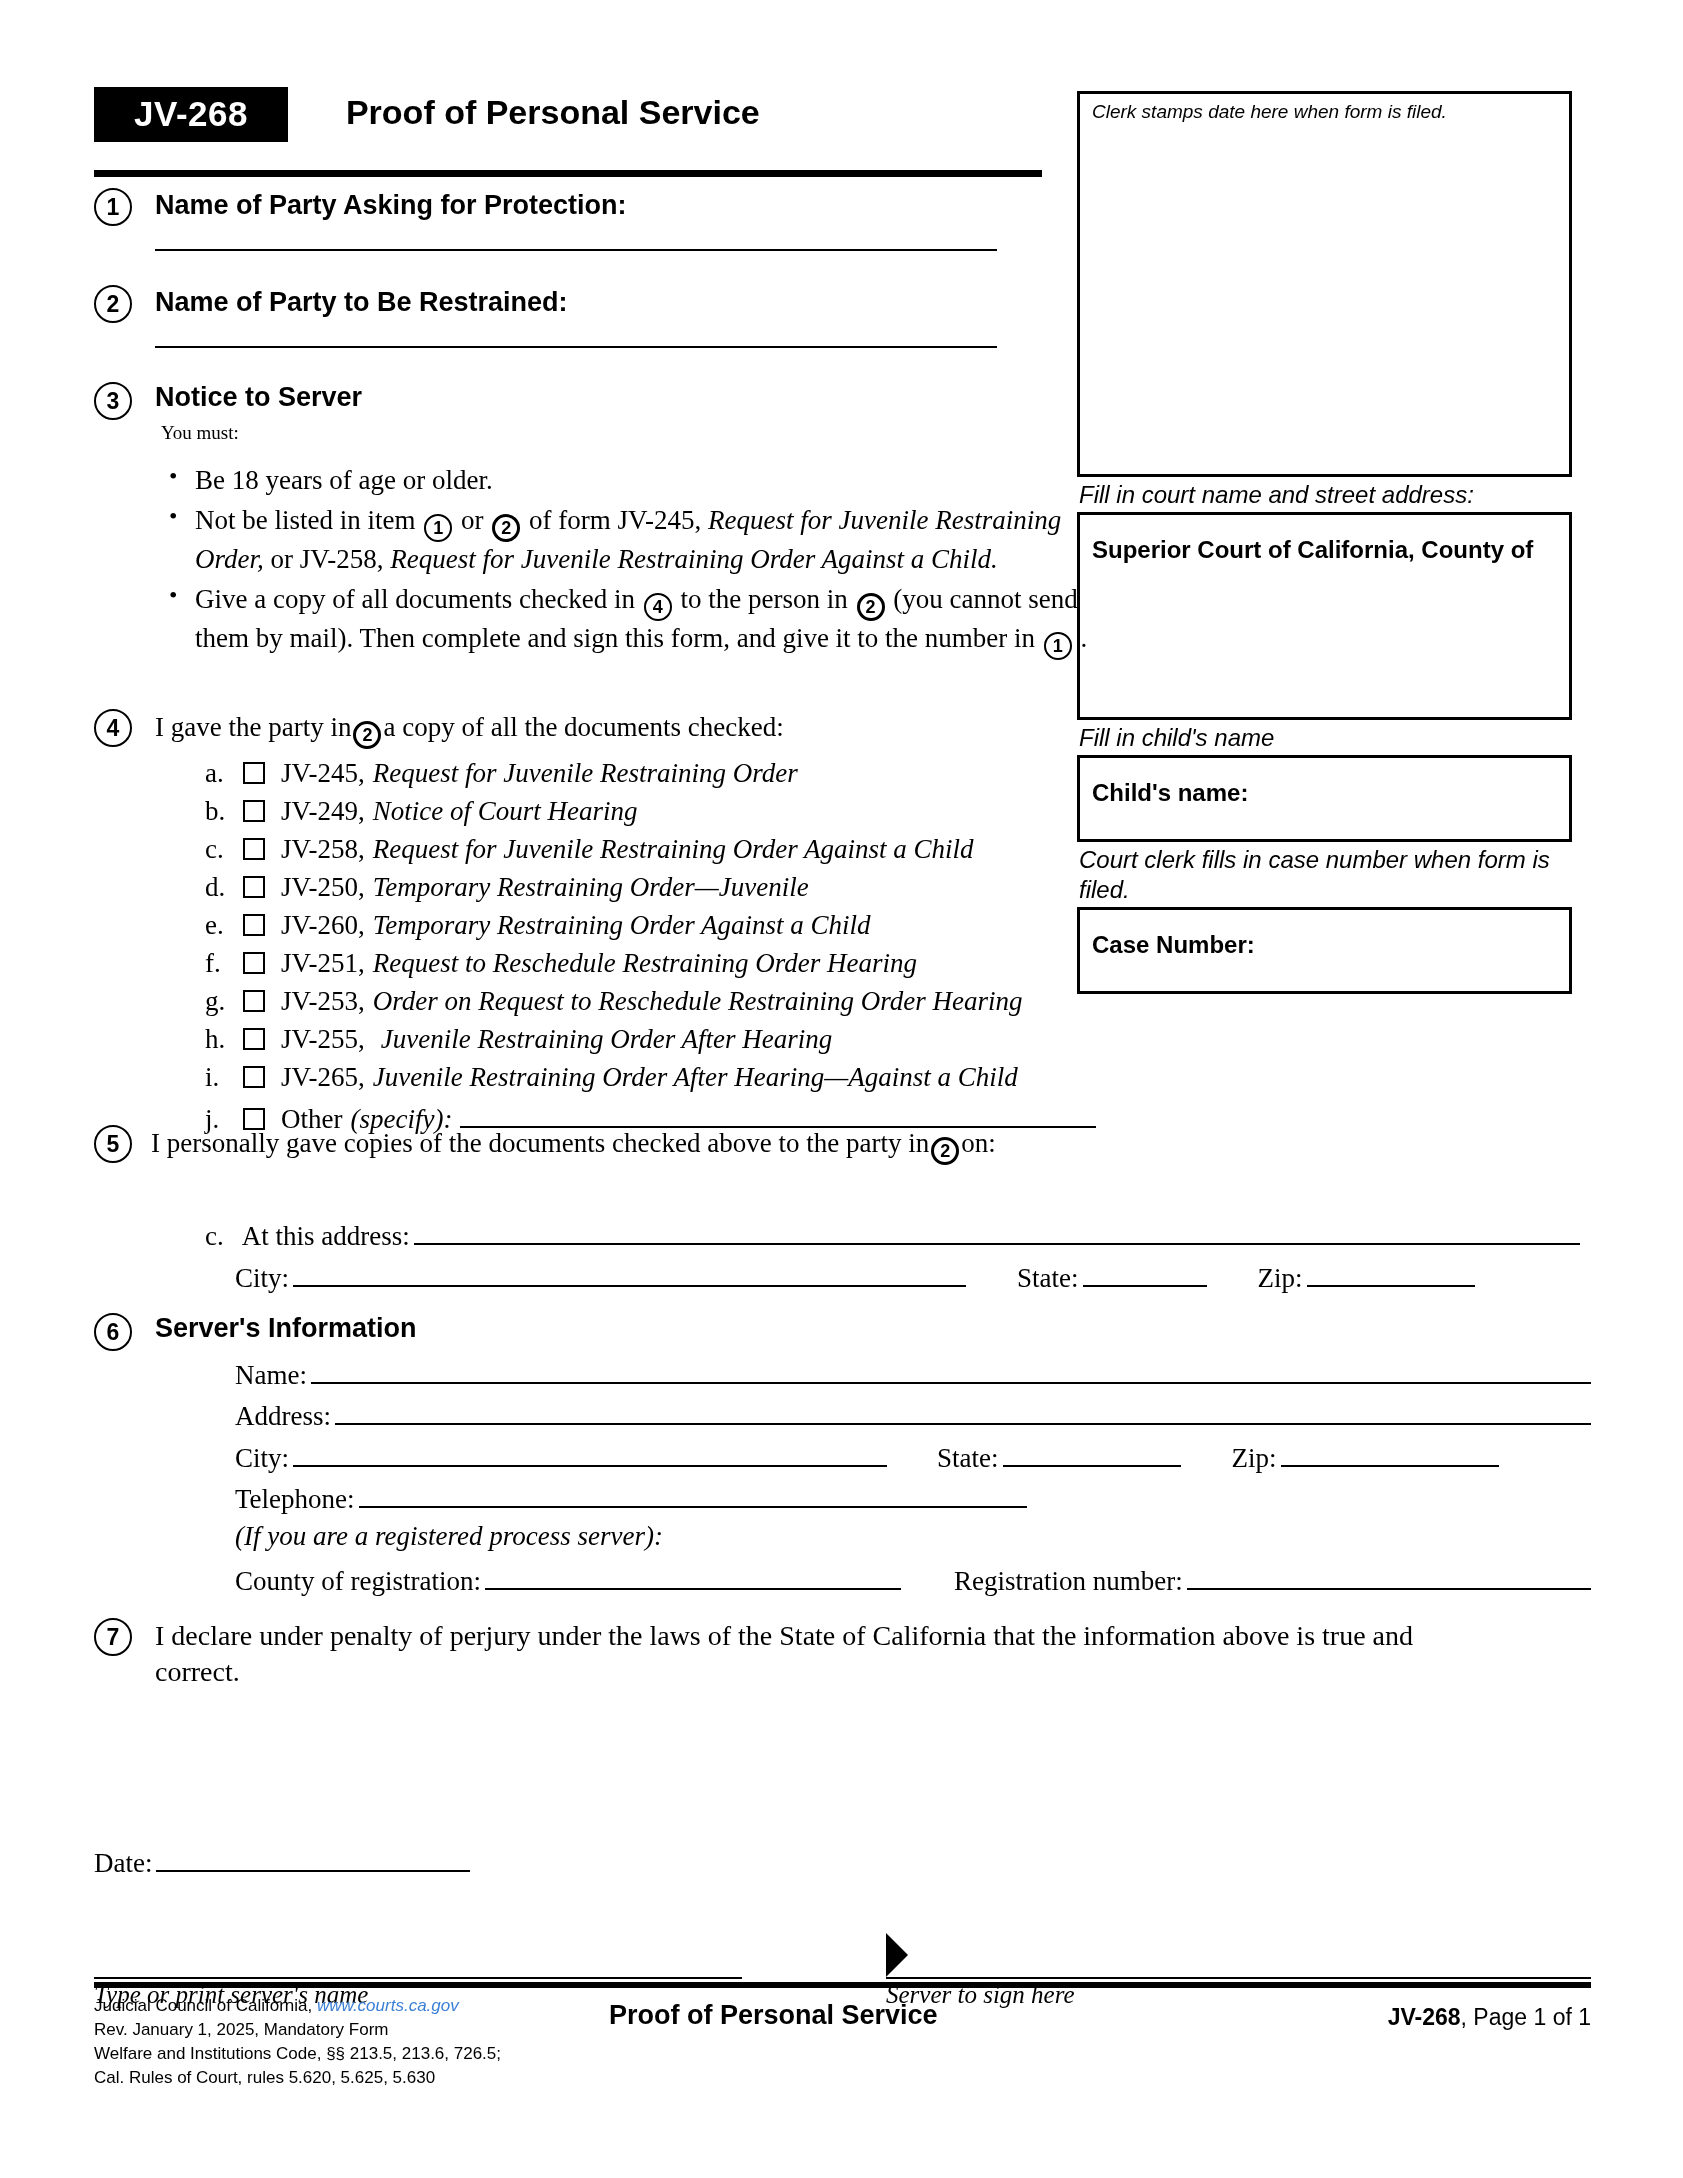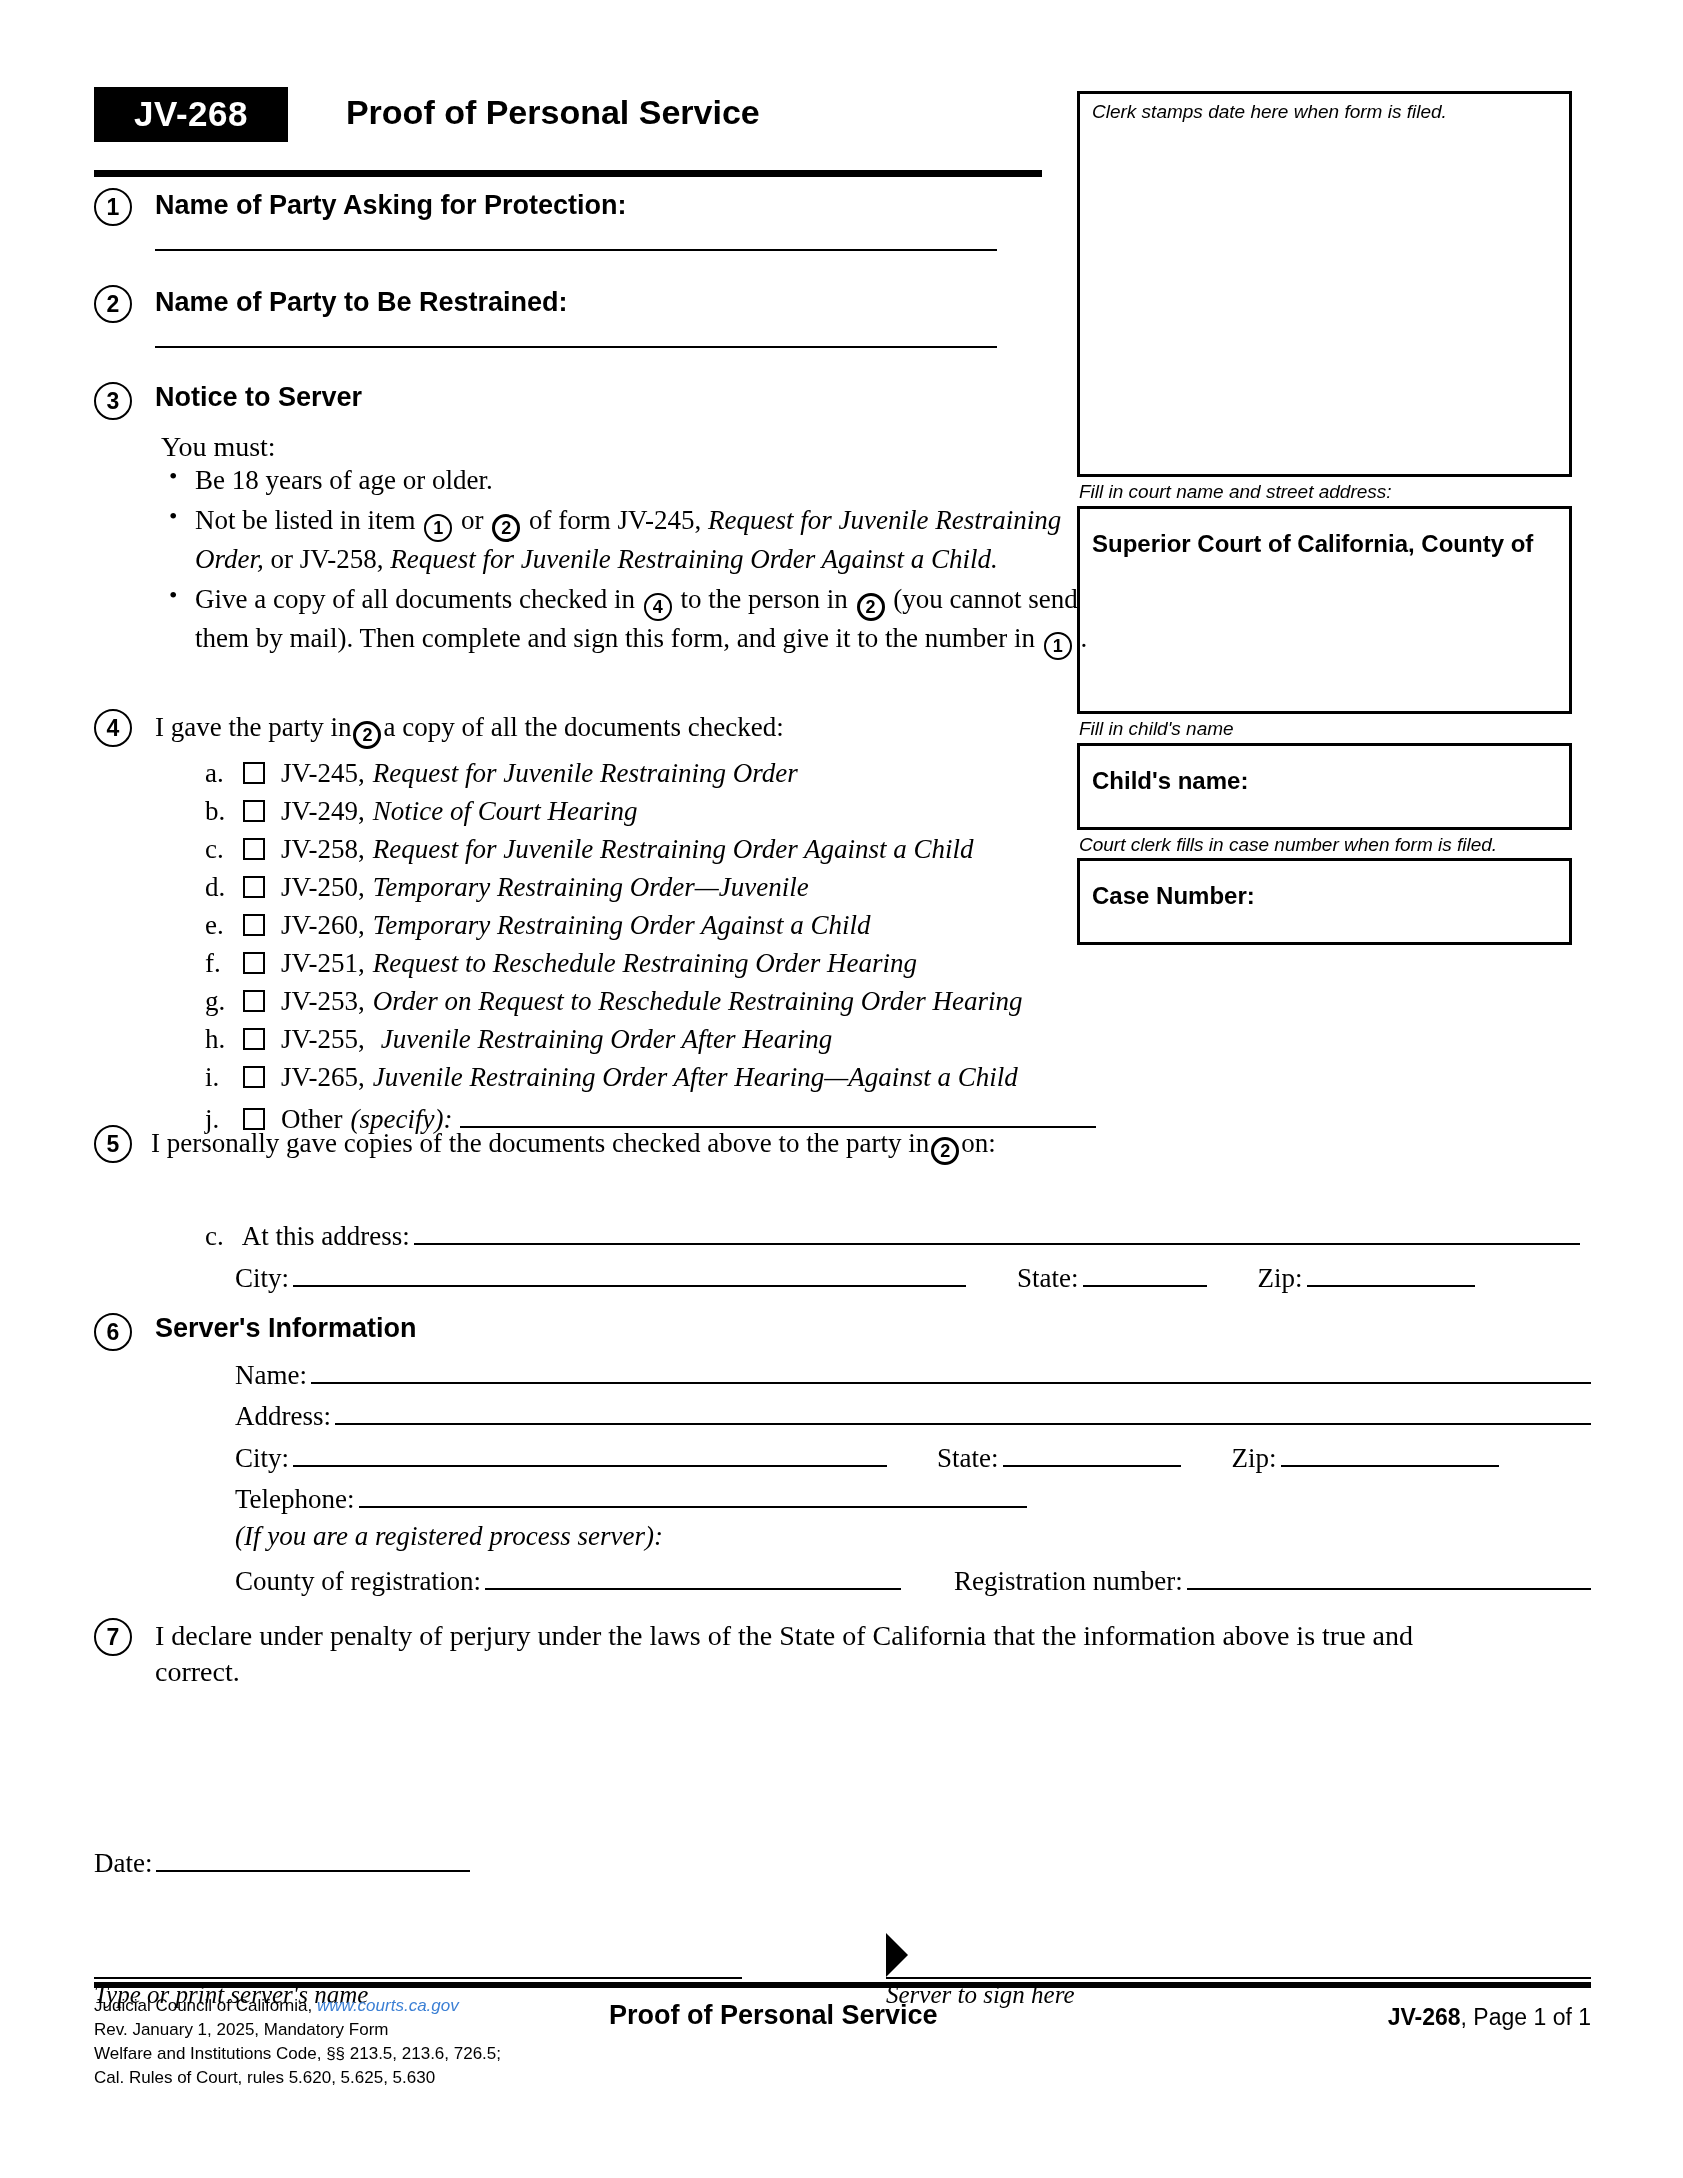--- a/index.html
+++ b/index.html
@@ -67,21 +67,21 @@
   }
   .box {
     border: 3px solid #000000;
     box-sizing: border-box;
     background: #ffffff;
     position: relative;
   }
   .box-hint {
     font-family: "Liberation Sans", sans-serif;
     font-style: italic;
-    font-size: 19px;
+    font-size: 24px;
     line-height: 1.25;
     margin: 3px 0 2px 2px;
   }
   .box-label {
     font-family: "Liberation Sans", sans-serif;
     font-weight: bold;
     font-size: 24px;
     padding: 21px 0 0 12px;
   }
   .hint-clerk {
@@ -162,22 +162,22 @@
     position: absolute;
     left: 61px; top: 61px;
     width: 842px;
     border-bottom: 2px solid #000000;
   }
 
   
   .notice { position: relative; }
   .notice .label { position: absolute; left: 61px; top: 0; }
   .notice .youmust {
-    position: absolute; left: 67px; top: 49px;
-    font-size: 28px;
+    position: absolute; left: 67px; top: 40px;
+    font-size: 19px;
   }
   ul.bullets {
     list-style: none;
     margin: 0;
     padding: 0;
     position: absolute;
     left: 67px; top: 81px;
     width: 931px;
   }
   ul.bullets li {

